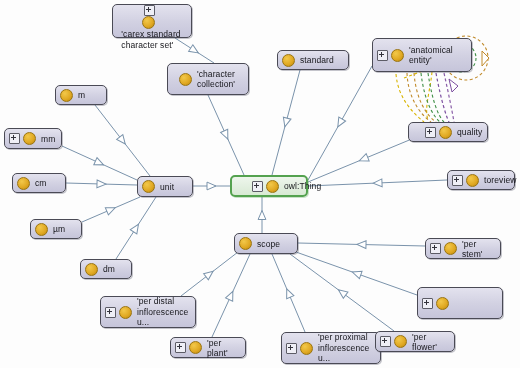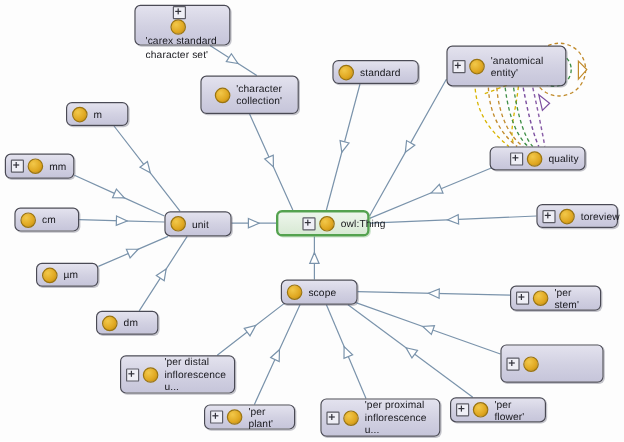--- a/index.html
+++ b/index.html
@@ -224,21 +224,21 @@
         <span class="expander"></span>
         <span class="dot"></span>
         <span class="label">'per distal
 inflorescence u...</span>
       </div>
       <div class="node" style="left: 170px; top: 337px; width: 76px; height: 21px;">
         <span class="expander"></span>
         <span class="dot"></span>
         <span class="label">'per plant'</span>
       </div>
-      <div class="node two-line" style="left: 267px; top: 332px; width: 100px; height: 32px;">
+      <div class="node two-line" style="left: 281px; top: 332px; width: 100px; height: 32px;">
         <span class="expander"></span>
         <span class="dot"></span>
         <span class="label">'per proximal
 inflorescence u...</span>
       </div>
       <div class="node" style="left: 375px; top: 331px; width: 80px; height: 21px;">
         <span class="expander"></span>
         <span class="dot"></span>
         <span class="label">'per flower'</span>
       </div>

